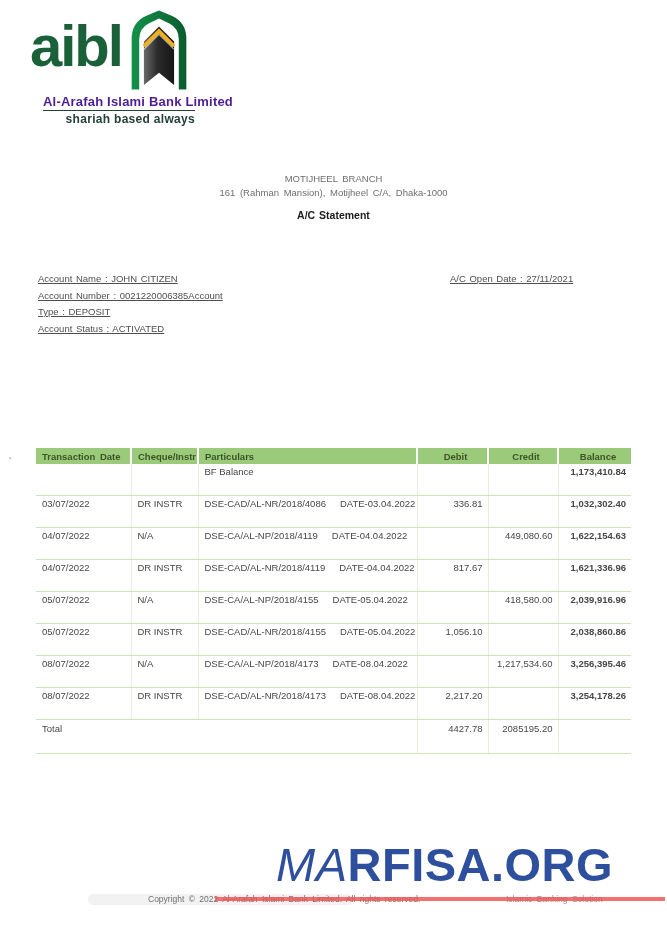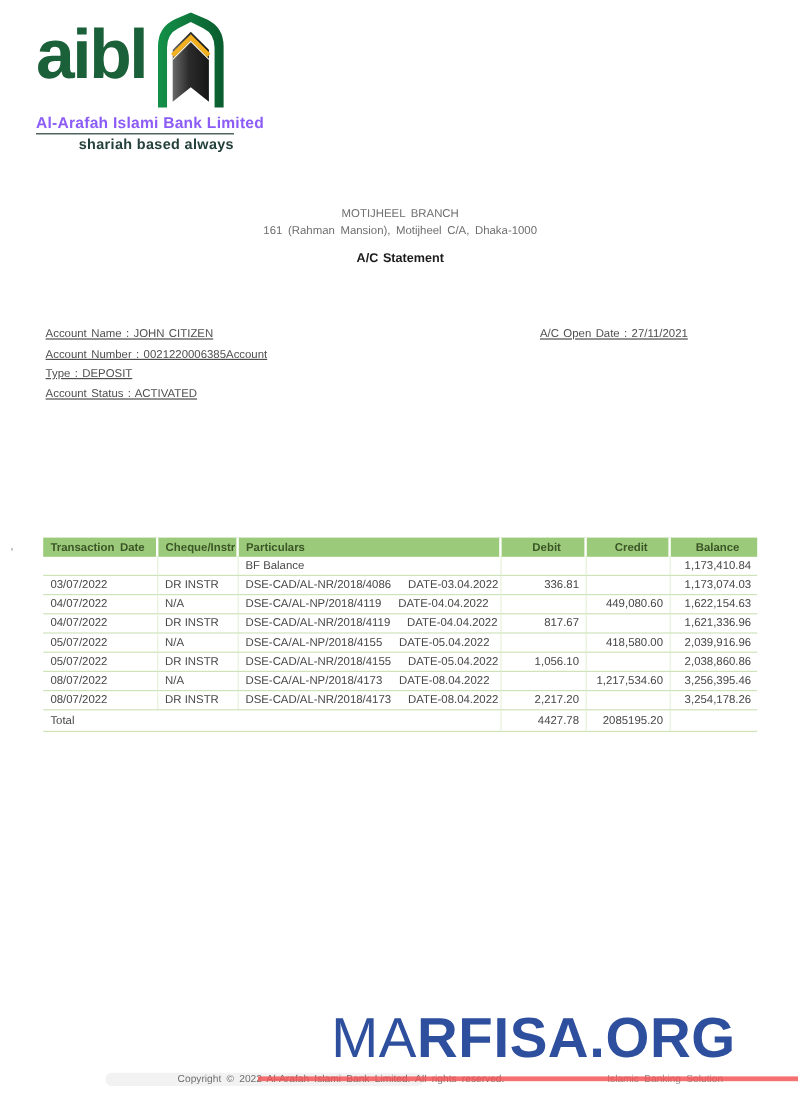--- a/index.html
+++ b/index.html
@@ -5,53 +5,53 @@
   html,body{margin:0;padding:0;background:#ffffff;}
   .page{
     position:relative;width:667px;height:926px;background:#ffffff;overflow:hidden;
     font-family:"Liberation Sans", sans-serif;color:#4f4f4f;
   }
   
   .logo{position:absolute;left:30px;top:8px;width:165px;}
   .logo-row{display:flex;align-items:flex-start;}
   .logo-word{font-size:58px;font-weight:bold;color:#1a6038;letter-spacing:-2px;line-height:76px;}
   .logo-arch{margin-left:4px;margin-top:2px;}
-  .logo-name{font-size:13px;font-weight:bold;color:#8b5cf6;border-bottom:1.5px solid #24403a;
-             padding-bottom:1px;white-space:nowrap;letter-spacing:0.2px;}
+  .logo-name{font-size:13px;font-weight:bold;color:#4c1d95;border-bottom:1.5px solid #24403a;
+             padding-bottom:1px;white-space:nowrap;letter-spacing:0.2px;margin-left:13px;}
   .logo-tagline{font-size:12px;font-weight:bold;color:#24403a;text-align:right;margin-top:1px;letter-spacing:0.3px;}
   
   .branch{position:absolute;left:0;top:172px;width:667px;text-align:center;}
   .branch-line{font-size:9.5px;color:#6e6e6e;line-height:14px;word-spacing:2px;}
   .stmt-title{font-size:10.5px;font-weight:bold;color:#1c1c1c;margin-top:9px;word-spacing:1px;}
   
   .acct{position:absolute;top:271px;font-size:9.5px;color:#4f4f4f;word-spacing:1px;text-decoration:underline;}
   .acct.left{left:38px;}
   .acct.right{left:450px;}
   .acct-line{line-height:16px;margin-bottom:0.5px;white-space:nowrap;}
   
   .stmt-table{position:absolute;left:36px;top:448px;border-collapse:collapse;table-layout:fixed;width:595px;font-size:9.5px;}
   .stmt-table th{
     background:#9cca7b;color:#3b5526;font-weight:bold;text-align:left;
     height:16px;padding:0 0 0 6px;border-right:2px solid #ffffff;white-space:nowrap;word-spacing:2px;
   }
   .stmt-table th:last-child{border-right:none;}
   .stmt-table th.num{text-align:center;}
   .stmt-table td{
-    height:15px;padding:0 5px 0 6px;border-bottom:1px solid #cfe3ba;border-right:1px solid #e6f0da;
+    height:15px;padding:0 5px 16px 6px;border-bottom:1px solid #cfe3ba;border-right:1px solid #e6f0da;
     color:#474747;white-space:nowrap;overflow:hidden;
   }
-  .stmt-table td:last-child{border-right:none;}
+  .stmt-table td:last-child{border-right:none;font-weight:bold;}
   .stmt-table td.num{text-align:right;}
   .stmt-table tr.total-row td{height:17px;border-bottom:1px solid #cfe3ba;}
   .pdate{margin-left:14px;}
   .stray-mark{position:absolute;left:9px;top:455px;font-size:11px;color:#9a9a9a;}
   
   .watermark{position:absolute;left:276px;top:839px;font-size:47px;line-height:52px;color:#2d4f9e;
              letter-spacing:0.5px;white-space:nowrap;z-index:3;}
-  .wm-light{font-weight:400;}
+  .wm-light{font-weight:400;font-style:italic;}
   .wm-bold{font-weight:700;}
   .footer-pill{position:absolute;left:88px;top:894px;width:265px;height:11px;background:#f2f2f2;border-radius:5px;z-index:0;}
   .copyright{position:absolute;left:148px;top:894px;font-size:8.5px;color:#6f6f6f;word-spacing:2px;z-index:1;white-space:nowrap;}
   .islamic{position:absolute;left:506px;top:894px;font-size:8.5px;color:#8a8a8a;word-spacing:2px;z-index:1;white-space:nowrap;}
   .red-strike{position:absolute;left:215px;top:897px;width:450px;height:4px;background:rgba(243,82,82,0.82);z-index:2;}
 </style>
 </head>
 <body>
 
 <div class="page">
@@ -128,21 +128,21 @@
         <td class="num"></td>
         <td class="num"></td>
         <td class="num">1,173,410.84</td>
       </tr>
       <tr>
         <td>03/07/2022</td>
         <td>DR INSTR</td>
         <td><span>DSE-CAD/AL-NR/2018/4086</span><span class="pdate">DATE-03.04.2022</span></td>
         <td class="num">336.81</td>
         <td class="num"></td>
-        <td class="num">1,173,074.03</td>
+        <td class="num">1,032,302.40</td>
       </tr>
       <tr>
         <td>04/07/2022</td>
         <td>N/A</td>
         <td><span>DSE-CA/AL-NP/2018/4119</span><span class="pdate">DATE-04.04.2022</span></td>
         <td class="num"></td>
         <td class="num">449,080.60</td>
         <td class="num">1,622,154.63</td>
       </tr>
       <tr>

